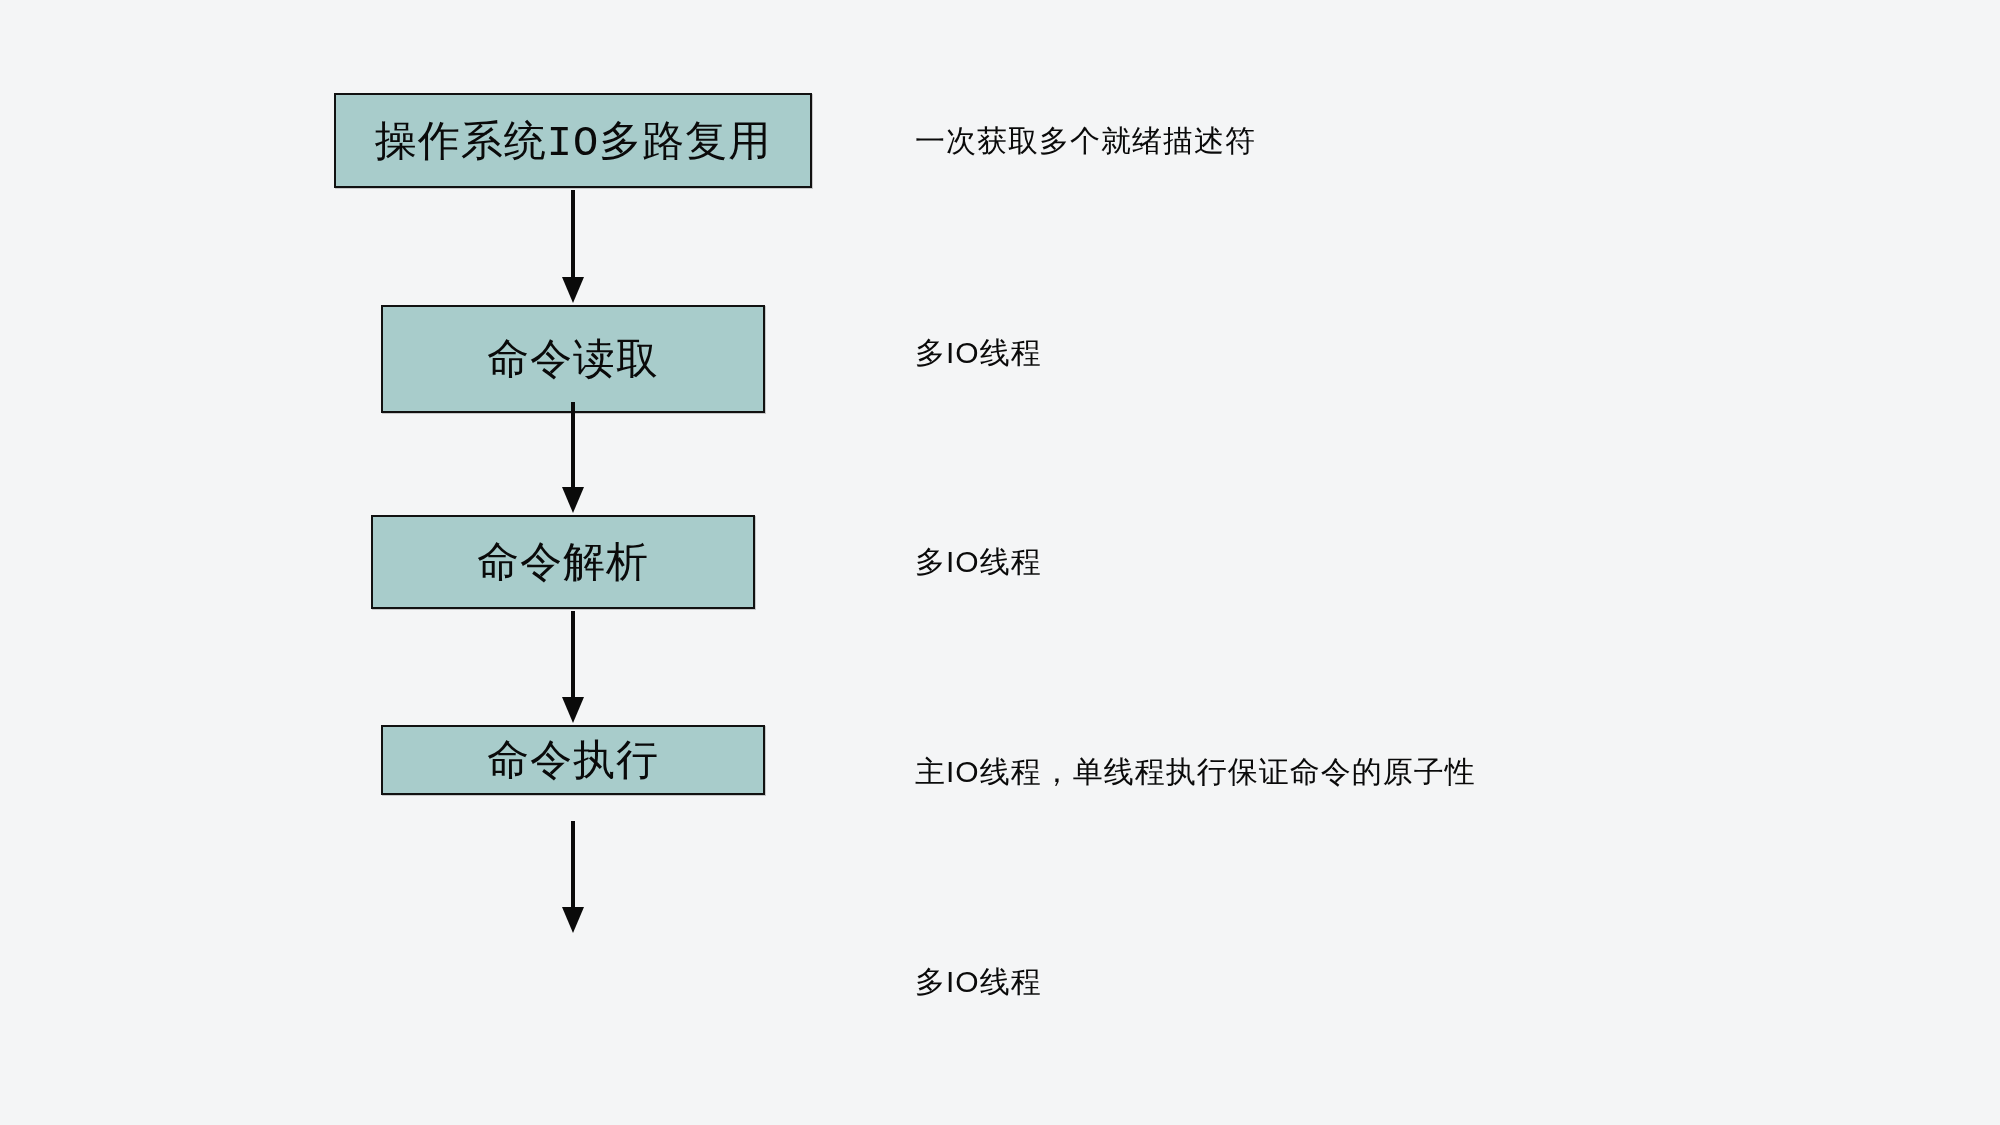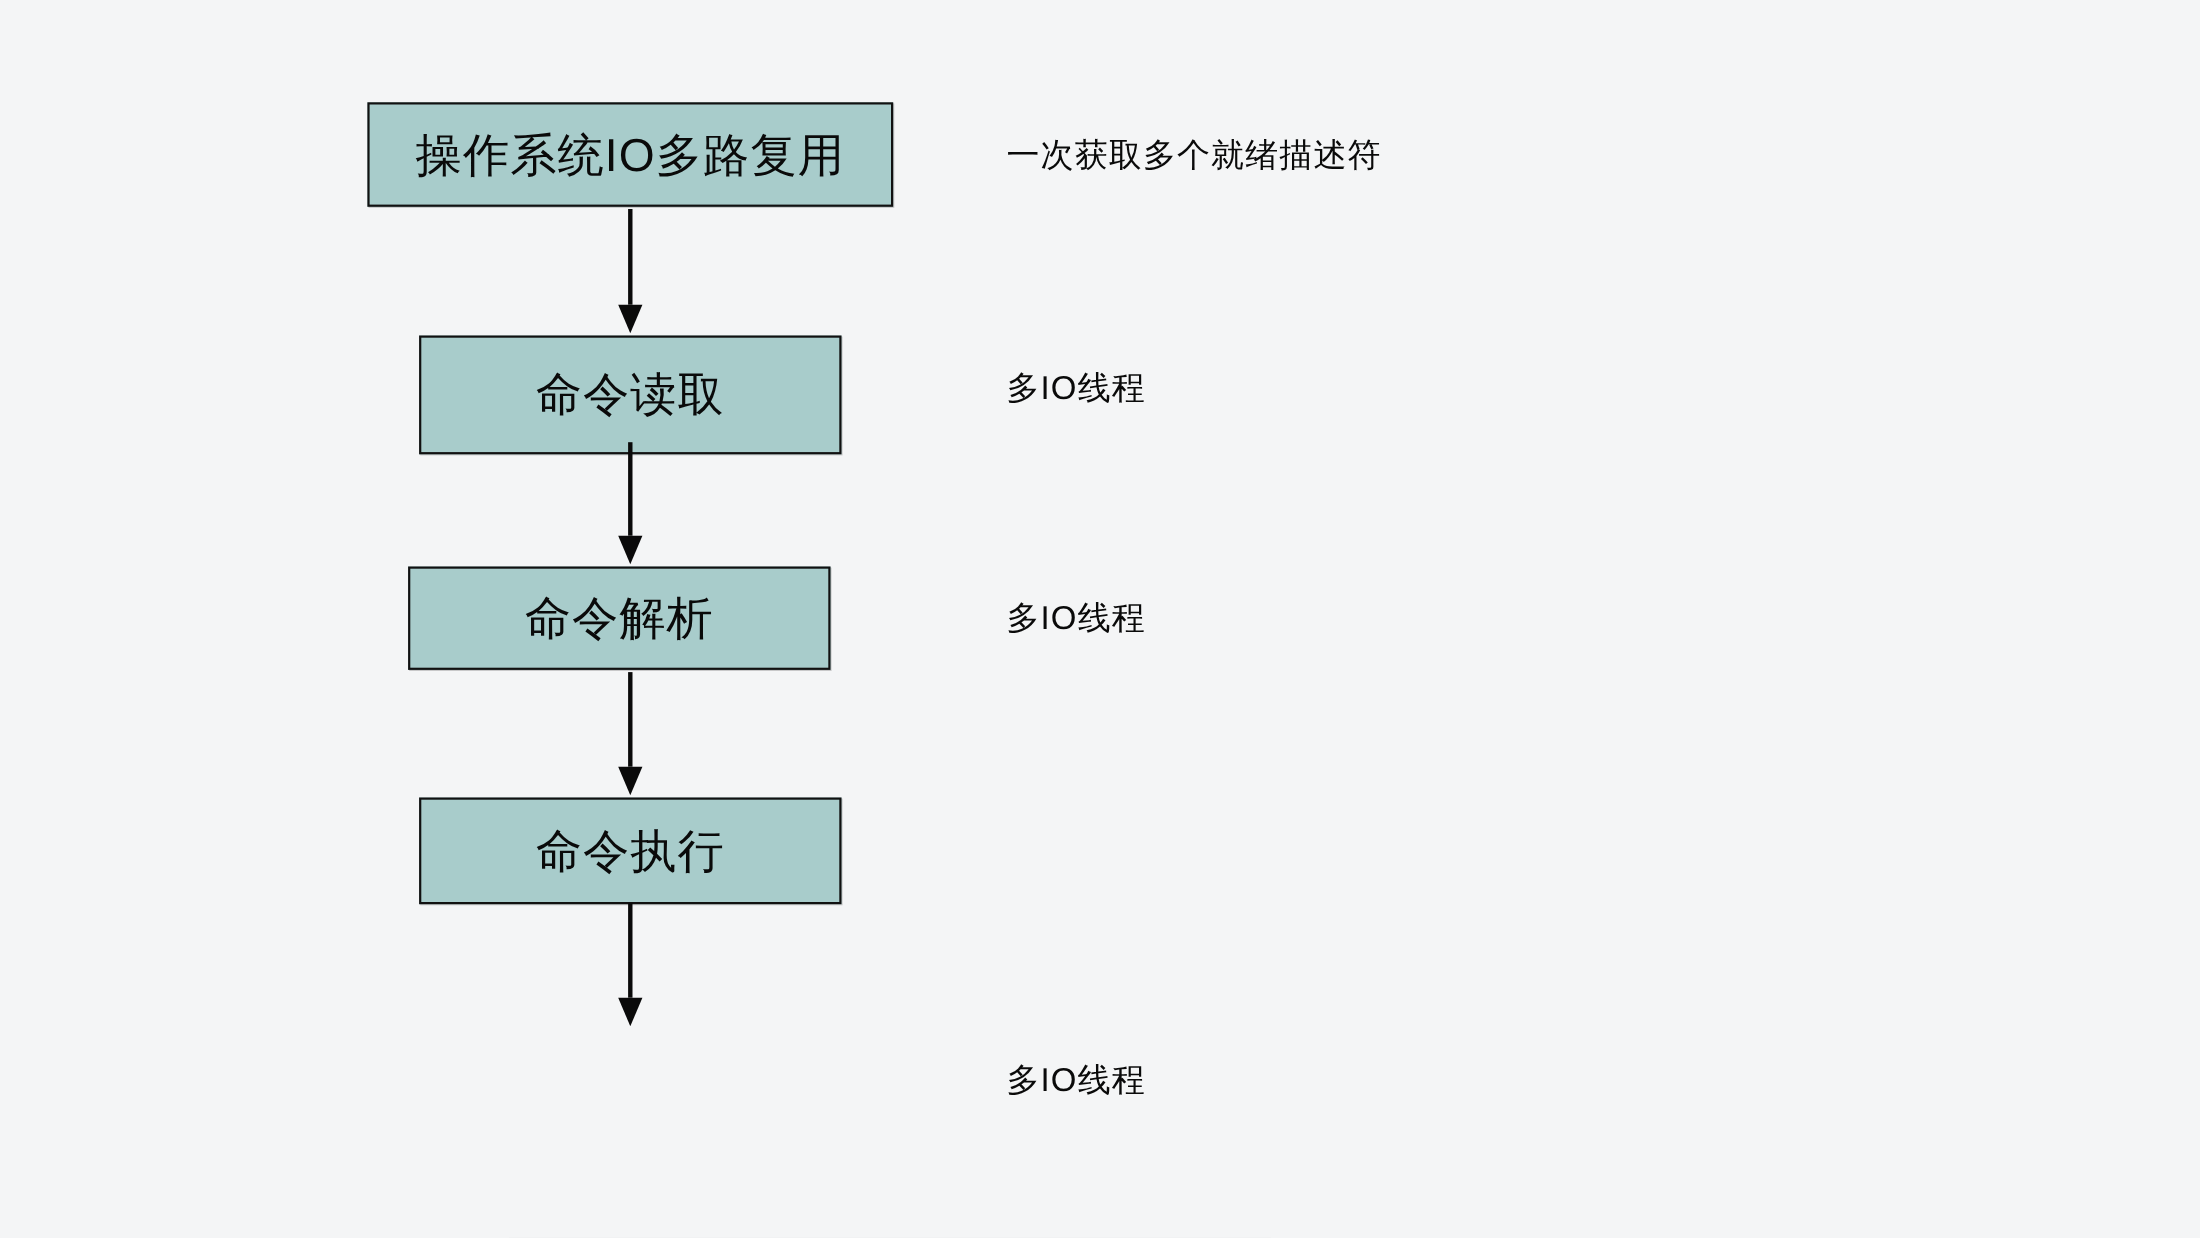--- a/index.html
+++ b/index.html
@@ -24,20 +24,21 @@
   }
   .flow-box{
     position:absolute;
     background:var(--box-fill);
     border:2px solid var(--box-border);
     box-shadow:1px 1px 0 rgba(0,0,0,0.18);
     display:flex;
     align-items:center;
     justify-content:center;
     box-sizing:border-box;
+    font-family:Liberation Mono, monospace;
   }
   .flow-box .label{
     color:var(--ink);
     font-size:42px;
     letter-spacing:1px;
     white-space:nowrap;
   }
   .annotation{
     position:absolute;
     color:var(--ink);
@@ -108,23 +109,24 @@
   <div class="flow-box" style="left:371px; top:515px; width:384px; height:94px;">
     <span class="label">命令解析</span>
   </div>
   <div class="annotation" style="left:915px; top:562px;">多IO线程</div>
 
   <div class="arrow" style="left:561px; top:611px; height:112px;">
     <div class="shaft"></div>
     <div class="head"></div>
   </div>
 
-  <div class="flow-box" style="left:381px; top:725px; width:384px; height:97px;">
+  <div class="flow-box" style="left:381px; top:725px; width:384px; height:70px;">
     <span class="label">命令执行</span>
   </div>
+  <div class="annotation" style="left:915px; top:772px;">主IO线程，单线程执行保证命令的原子性</div>
 
   <div class="arrow" style="left:561px; top:821px; height:112px;">
     <div class="shaft"></div>
     <div class="head"></div>
   </div>
 
   <div class="annotation" style="left:915px; top:982px;">多IO线程</div>
 
 
 </div>

